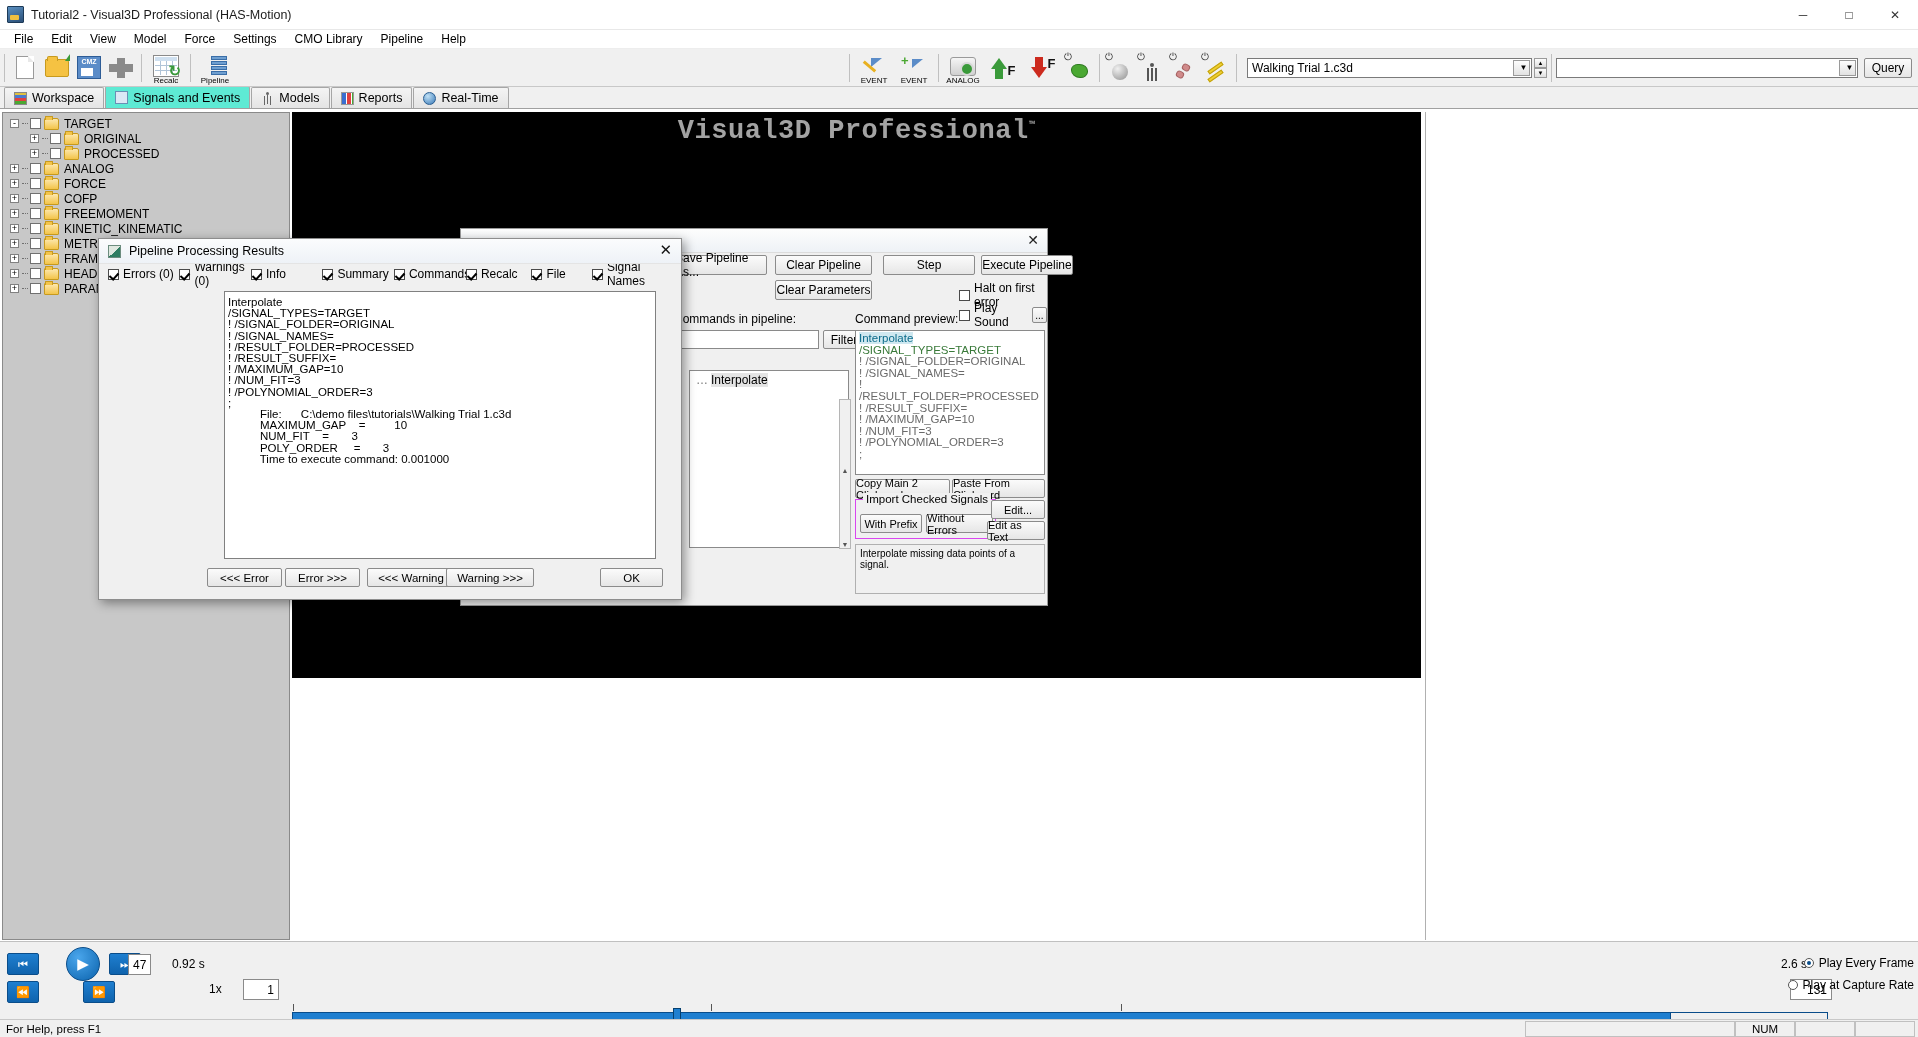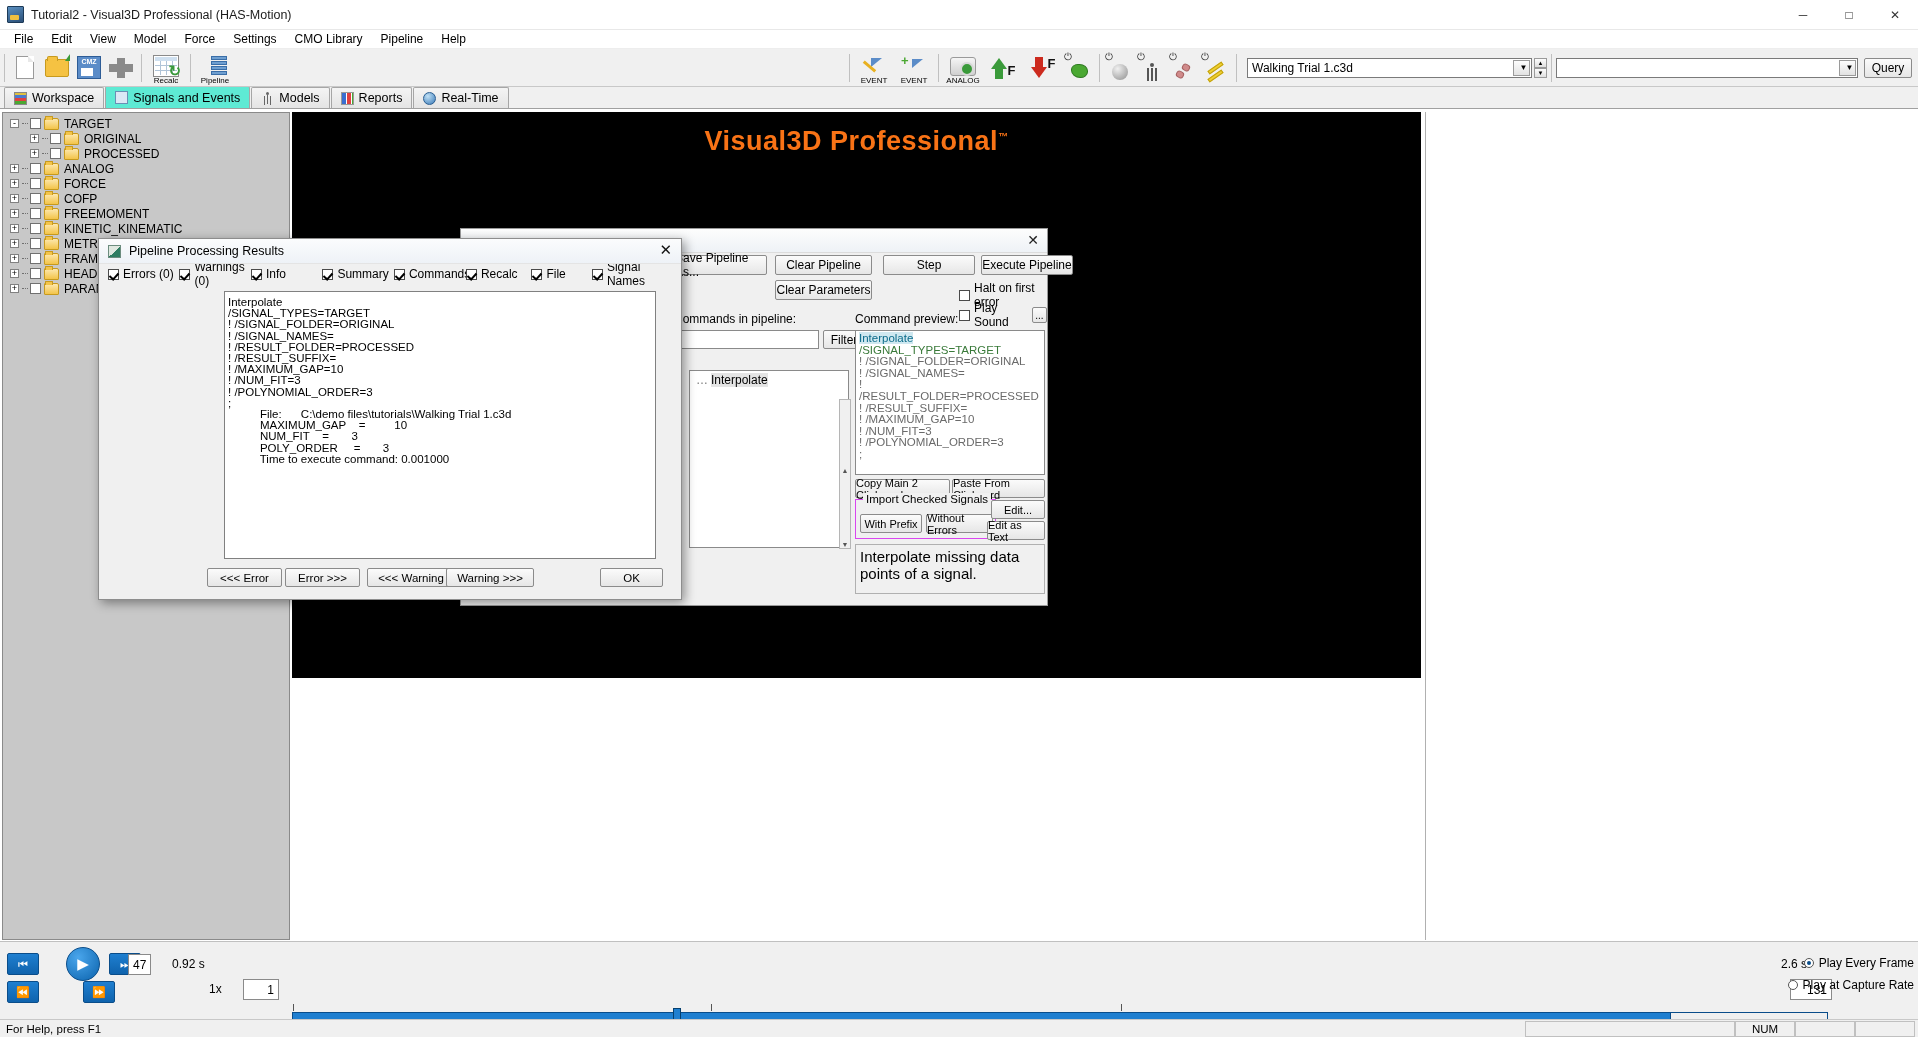--- a/index.html
+++ b/index.html
@@ -151,23 +151,23 @@
   .tdots{width:6px;height:1px;border-top:1px dotted #707070;margin-right:2px;flex:none;}
   .tcheck{width:11px;height:11px;border:1px solid #707070;background:#fff;margin-right:3px;flex:none;}
   .tfolder{width:15px;height:12px;background:linear-gradient(#fde8ae,#f3c44a);border:1px solid #c79a1e;border-radius:1px 2px 1px 1px;margin-right:5px;flex:none;position:relative;}
   .tfolder:before{content:"";position:absolute;left:0;top:-3px;width:6px;height:3px;background:#f3c44a;border:1px solid #c79a1e;border-bottom:none;border-radius:1px 1px 0 0;}
 
   .viewport {
     position:absolute; left:292px; top:1px; right:497px; height:566px;
     background:#000; overflow:hidden;
   }
   .v3d-logo{
-    position:absolute;left:50%;top:14px;transform:translateX(-50%);
-    color:#f97316; font-size:27px; font-weight:bold; letter-spacing:0.5px;
-    font-family:Liberation Sans, sans-serif; white-space:nowrap;
+    position:absolute;left:50%;top:4px;transform:translateX(-50%);
+    color:#a3a3a3; font-size:27px; font-weight:bold; letter-spacing:0.5px;
+    font-family:Liberation Mono, monospace; white-space:nowrap;
   }
   .v3d-logo sup{font-size:10px;}
   .plate {
     position:absolute; background:#3b2a63; border:1px solid #b9b9d6;
   }
   .plate.p1{ left:404px; top:373px; width:150px; height:64px;
     transform:skewX(-30deg) rotate(6deg);
     background:
       repeating-linear-gradient(90deg,#cfcfe8 0 1px,transparent 1px 37px),
       repeating-linear-gradient(0deg,#cfcfe8 0 1px,transparent 1px 21px),
@@ -589,21 +589,21 @@
     <div class="btn" style="position:absolute;left:491px;top:250px;width:93px;height:19px;font-size:11px">Paste From Clipboard</div>
 
     <div class="gbox" style="position:absolute;left:394px;top:270px;width:141px;height:40px">
       <span class="gtitle">Import Checked Signals</span>
       <div class="btn" style="position:absolute;left:4px;top:14px;width:62px;height:19px;font-size:11px">With Prefix</div>
       <div class="btn" style="position:absolute;left:70px;top:14px;width:67px;height:19px;font-size:11px">Without Errors</div>
     </div>
     <div class="btn" style="position:absolute;left:530px;top:271px;width:54px;height:19px;font-size:11px">Edit...</div>
     <div class="btn" style="position:absolute;left:526px;top:292px;width:58px;height:19px;font-size:11px">Edit as Text</div>
 
-    <div style="position:absolute;left:394px;top:315px;width:190px;height:50px;background:#f0f0f0;border:1px solid #b0b0b0;font-size:15px;padding:3px 4px">
+    <div style="position:absolute;left:394px;top:315px;width:190px;height:50px;background:#f0f0f0;border:1px solid #b0b0b0;font-size:10px;padding:3px 4px">
       <span>Interpolate missing data points of a signal.</span>
     </div>
   </div>
 
   <div class="dlg">
     <div class="dlg-tb">
       <div class="dlg-ico"></div>
       <div class="dlg-title">Pipeline Processing Results</div>
       <div class="dlg-close">✕</div>
     </div>

